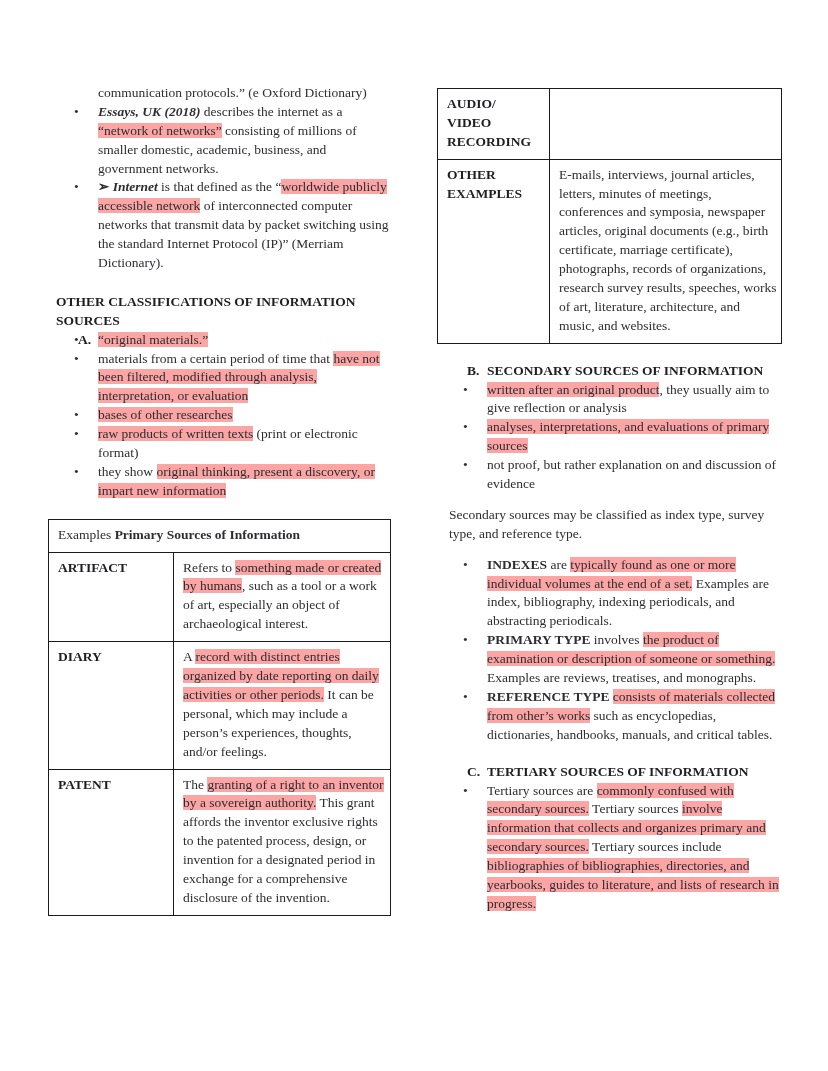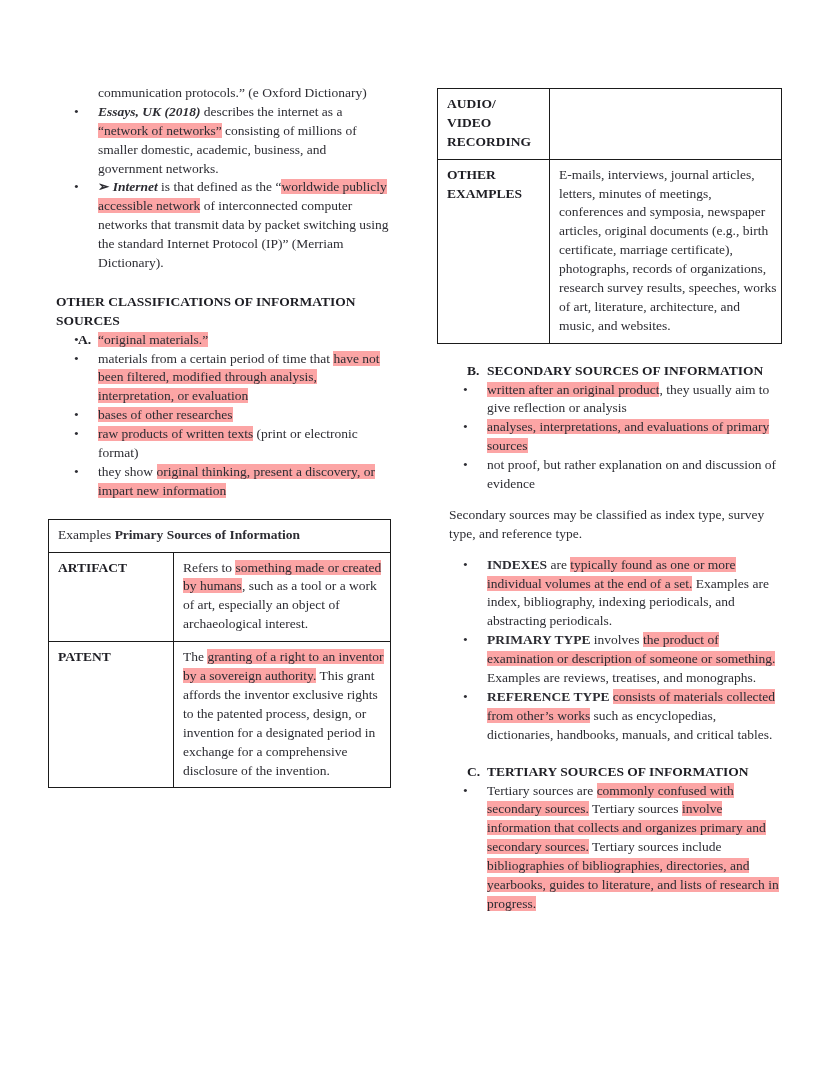--- a/index.html
+++ b/index.html
@@ -94,20 +94,24 @@
   <table class="tbl" id="tbl-left">
     <tbody>
         <tr>
       <td colspan="2" class="tbl-title"><span>Examples </span><span class="b">Primary Sources of Information</span></td>
     </tr>
     <tr>
       <td class="term">ARTIFACT</td>
       <td class="def"><span>Refers to </span><span class="hl">something made or created by humans</span><span>, such as a tool or a work of art, especially an object of archaeological interest.</span></td>
     </tr>
     <tr>
+      <td class="term">DIARY</td>
+      <td class="def"><span>A </span><span class="hl">record with distinct entries organized by date reporting on daily activities or other periods.</span><span> It can be personal, which may include a person’s experiences, thoughts, and/or feelings.</span></td>
+    </tr>
+    <tr>
       <td class="term">PATENT</td>
       <td class="def"><span>The </span><span class="hl">granting of a right to an inventor by a sovereign authority.</span><span> This grant affords the inventor exclusive rights to the patented process, design, or invention for a designated period in exchange for a comprehensive disclosure of the invention.</span></td>
     </tr>
   </tbody>
     </table>
 
 </div>
 
 <div class="col" id="col-right">
 

